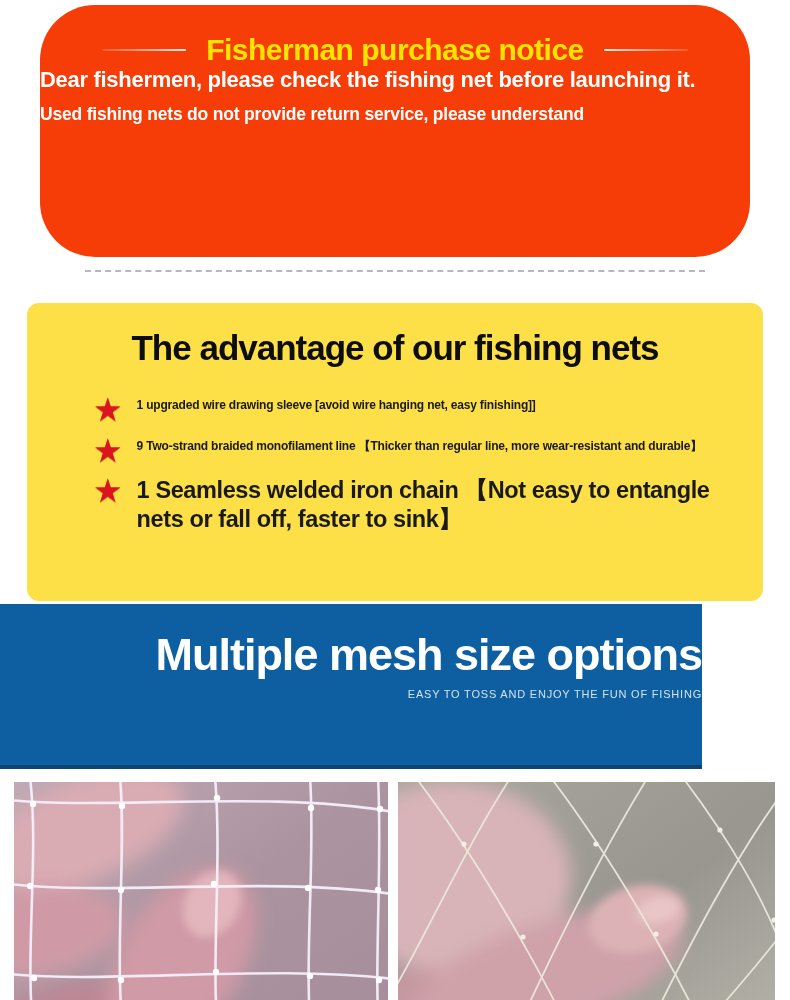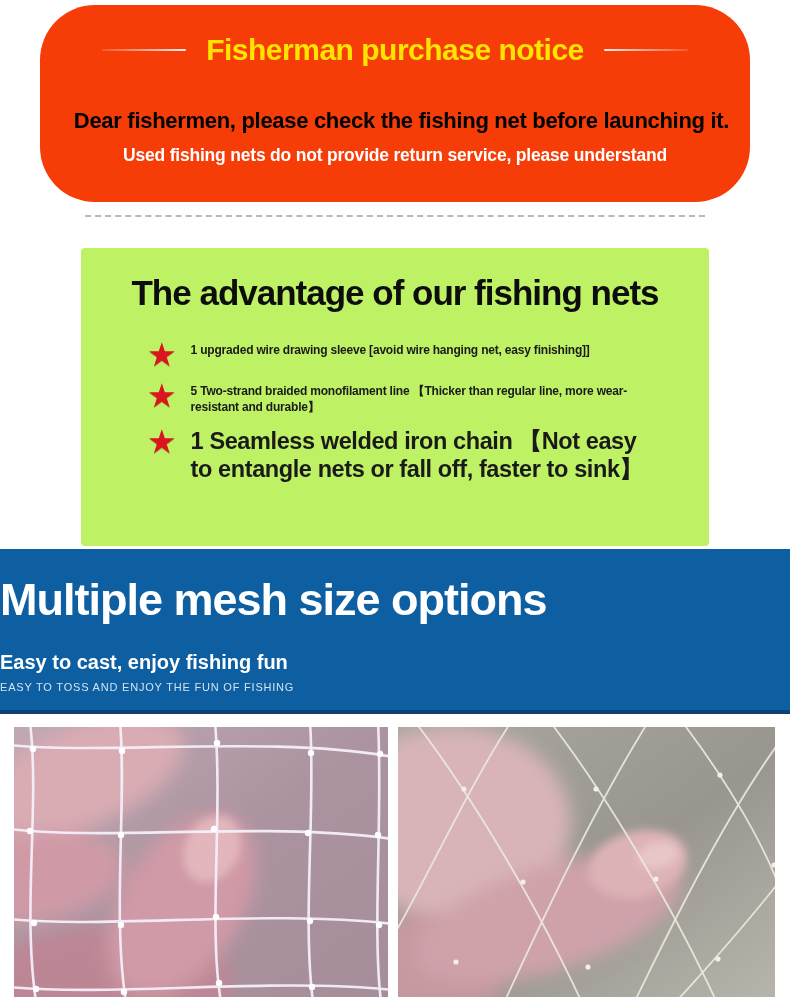--- a/index.html
+++ b/index.html
@@ -8,25 +8,24 @@
     font-family: "Liberation Sans", "DejaVu Sans", sans-serif;
     background: #ffffff;
     width: 790px;
     height: 1000px;
     overflow: hidden;
   }
 
   
   .notice-card {
     width: 710px;
-    height: 197px;
+    height: 252px;
     margin: 5px auto 0;
     background: #f63d08;
     border-radius: 55px;
-    text-align: center;
   }
   .notice-title-row {
     display: flex;
     align-items: center;
     justify-content: center;
     gap: 20px;
     padding-top: 28px;
   }
   .notice-dash {
     width: 84px;
@@ -35,50 +34,48 @@
   }
   .dash-left  { background: linear-gradient(to right, rgba(255,255,255,0.15), rgba(255,255,255,0.9)); }
   .dash-right { background: linear-gradient(to left,  rgba(255,255,255,0.15), rgba(255,255,255,0.9)); }
   .notice-title {
     color: #ffe400;
     font-size: 30px;
     font-weight: bold;
     letter-spacing: -0.5px;
   }
   .notice-line1 {
-    margin-top: 41px;
-    color: #000000;
+    color: #ffffff;
     font-size: 22px;
     font-weight: bold;
     letter-spacing: -0.3px;
-    padding-left: 13px;
   }
   .notice-line2 {
     margin-top: 11px;
     color: #ffffff;
     font-size: 17.5px;
     font-weight: bold;
     letter-spacing: -0.2px;
   }
 
   
   .section-divider {
     width: 620px;
     margin: 13px auto 0;
     border-top: 2px dashed #b8b8b8;
     height: 0;
   }
 
   
   .adv-card {
-    width: 628px;
+    width: 736px;
     height: 298px;
     margin: 31px auto 0;
-    background: #bef264;
-    border-radius: 4px;
+    background: #fde047;
+    border-radius: 12px;
     padding-top: 25px;
   }
   .adv-heading {
     text-align: center;
     color: #0d0d0d;
     font-size: 35px;
     font-weight: bold;
     letter-spacing: -1px;
   }
   .adv-list {
@@ -113,25 +110,25 @@
     font-size: 23.5px;
     line-height: 1.22;
     letter-spacing: -0.4px;
     max-width: 620px;
     padding-top: 0;
   }
 
   
   .mesh-banner {
     margin-top: 3px;
-    width: 790px;
+    width: 702px;
     height: 165px;
     background: #0e5fa1;
     border-bottom: 4px solid #0c4373;
-    text-align: left;
+    text-align: right;
   }
   .banner-title {
     padding-top: 25px;
     color: #ffffff;
     font-size: 45px;
     font-weight: bold;
     letter-spacing: -1px;
   }
   .banner-subtitle {
     margin-top: 25px;
@@ -180,32 +177,31 @@
 
 <div class="adv-card">
   <div class="adv-heading">The advantage of our fishing nets</div>
   <div class="adv-list">
     <div class="adv-item">
       <span class="star-icon">★</span>
       <span class="adv-text">1 upgraded wire drawing sleeve [avoid wire hanging net, easy finishing]]</span>
     </div>
     <div class="adv-item">
       <span class="star-icon">★</span>
-      <span class="adv-text">5 Two-strand braided monofilament line 【Thicker than regular line, more wear-resistant and durable】</span>
+      <span class="adv-text">9 Two-strand braided monofilament line 【Thicker than regular line, more wear-resistant and durable】</span>
     </div>
     <div class="adv-item big">
       <span class="star-icon">★</span>
       <span class="adv-text">1 Seamless welded iron chain 【Not easy to entangle nets or fall off, faster to sink】</span>
     </div>
   </div>
 </div>
 
 <div class="mesh-banner">
   <div class="banner-title">Multiple mesh size options</div>
-  <div class="banner-subtitle">Easy to cast, enjoy fishing fun</div>
   <div class="banner-tagline">EASY TO TOSS AND ENJOY THE FUN OF FISHING</div>
 </div>
 
 <div class="photo-row">
 
   <div class="photo photo-left">
     <svg viewBox="0 0 374 270" preserveAspectRatio="none">
       <defs>
         <linearGradient id="lbg" x1="0" y1="0" x2="1" y2="1">
           <stop offset="0" stop-color="#c0aab4"></stop>

